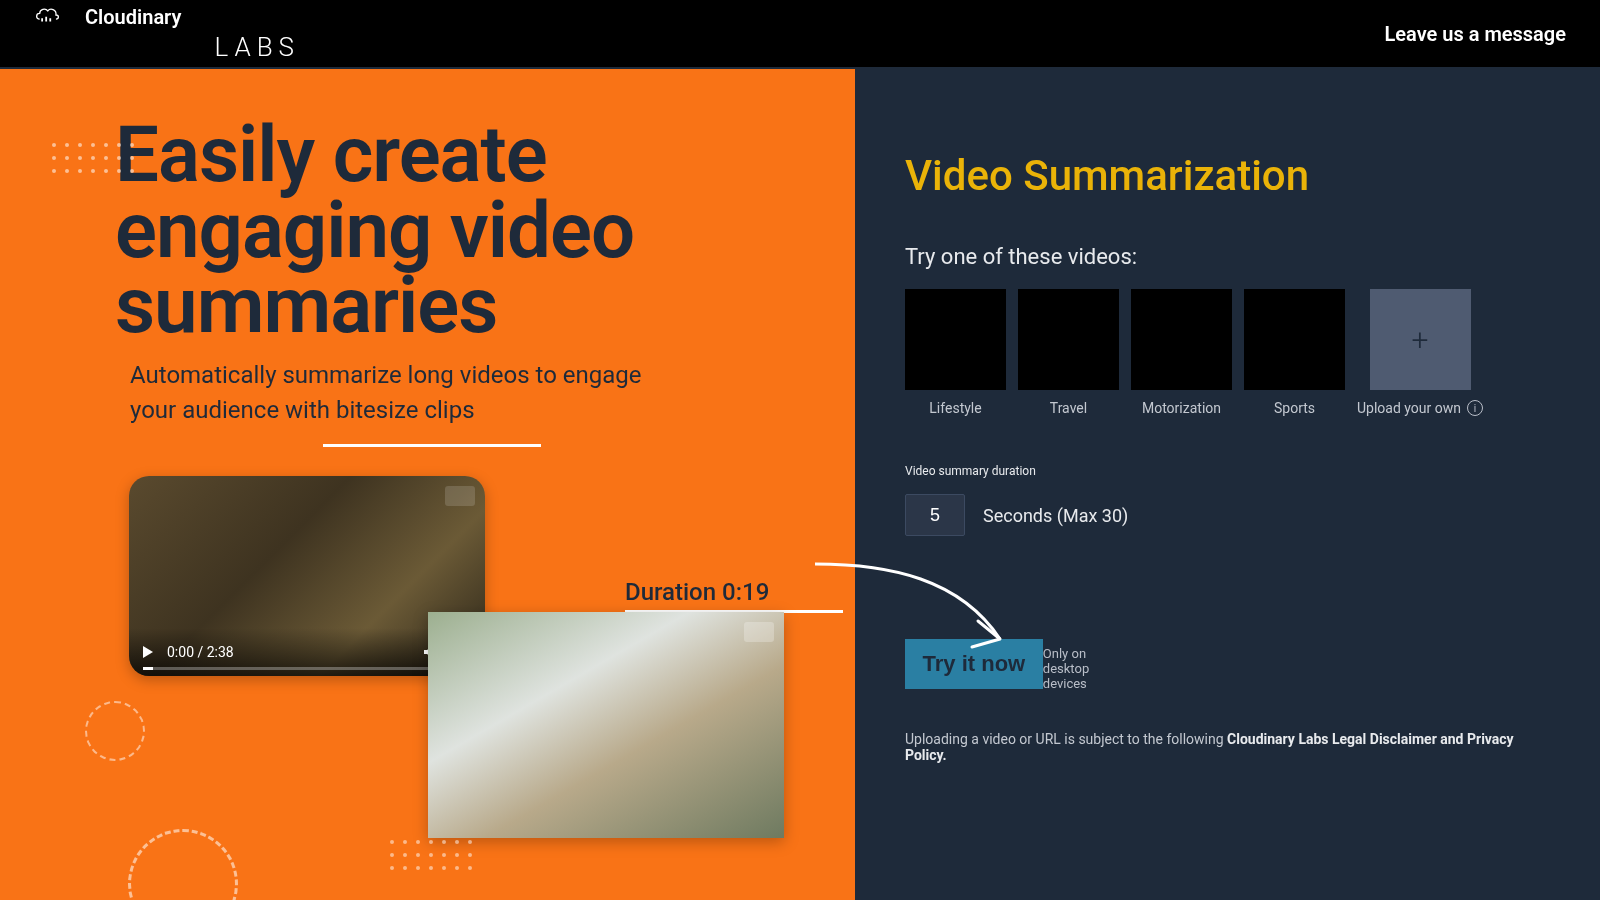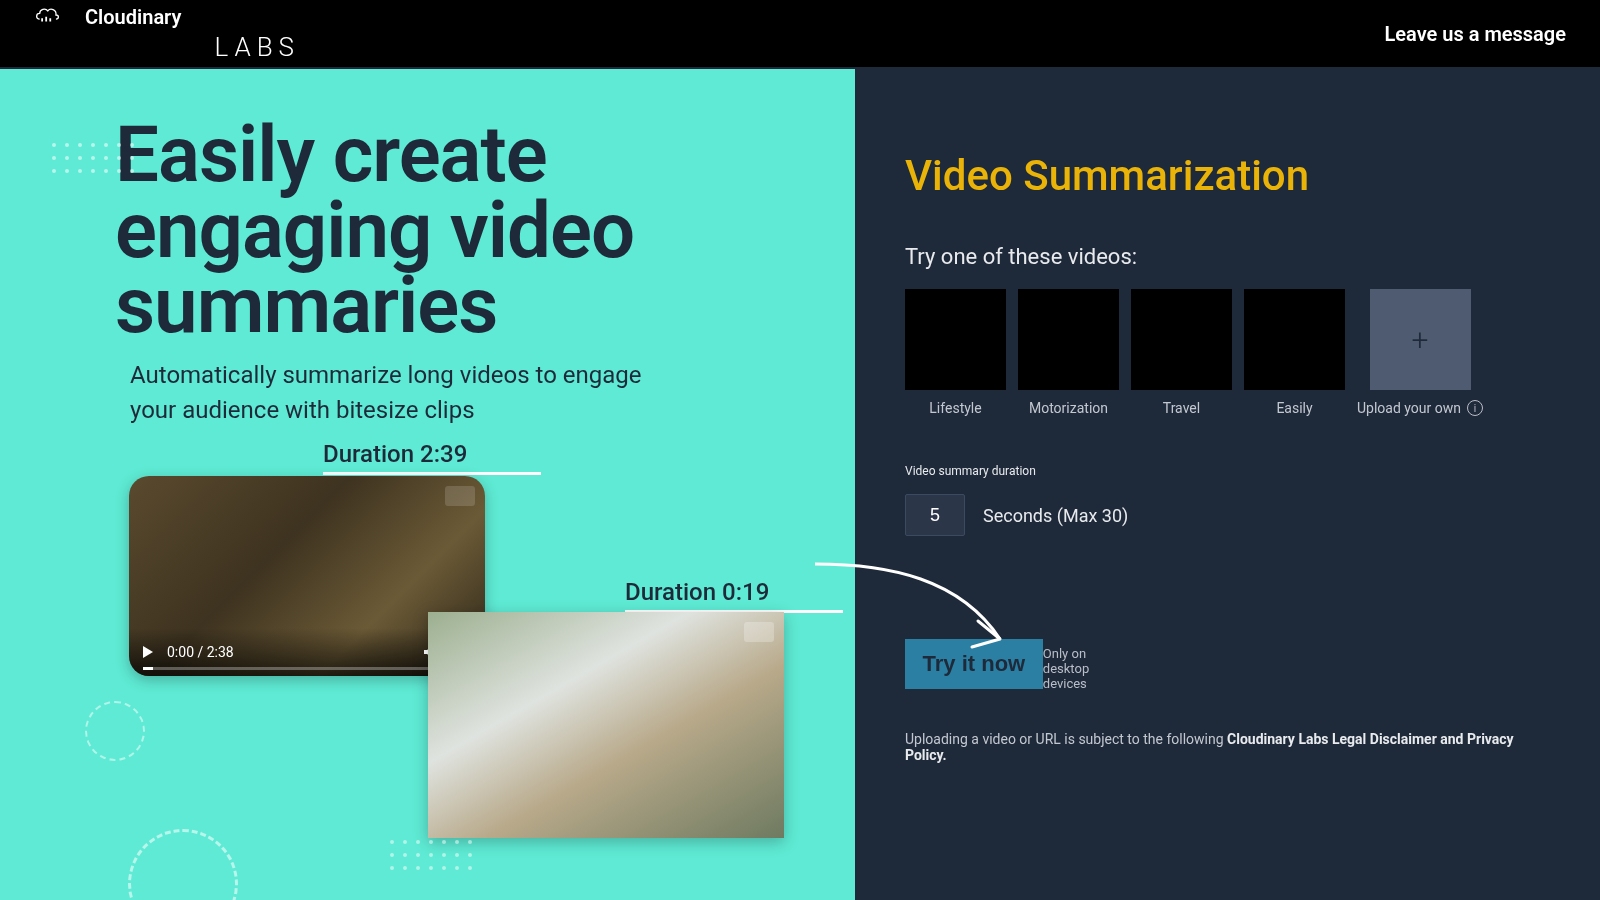--- a/index.html
+++ b/index.html
@@ -9,21 +9,21 @@
   .header { height: 67px; background: #000; display: flex; align-items: center; justify-content: space-between; padding: 0 34px; }
   .logo { display: flex; align-items: flex-start; gap: 25px; color: #fff; }
   .logo-icon svg { width: 26px; height: 20px; display: block; }
   .logo-cloudinary { font-size: 20px; font-weight: 600; color: #fff; }
   .logo-labs { font-size: 26px; letter-spacing: 6px; font-weight: 300; color: #fff; margin-left: 8px; margin-top: 27px; }
   .header-link { color: #fff; font-size: 20px; font-weight: 600; text-decoration: none; cursor: pointer; }
   .header-rule { height: 2px; background: #1e2a3a; width: 100%; }
   
   
   .main { display: flex; height: 831px; }
-  .left-panel { width: 855px; background: #5eead4; position: relative; padding: 48px 0 0 115px; overflow: hidden; }
+  .left-panel { width: 855px; background: #f97316; position: relative; padding: 48px 0 0 115px; overflow: hidden; }
   .right-panel { flex: 1; background: #1e2a3a; padding: 82px 64px 0 50px; color: #fff; position: relative; }
   
   
   .dots-deco { position: absolute; top: 74px; left: 52px; width: 86px; display: grid; grid-template-columns: repeat(7, 4px); grid-auto-rows: 4px; gap: 9px; }
   .dots-deco span { width: 4px; height: 4px; border-radius: 50%; background: rgba(255,255,255,0.55); }
   
   .hero-title { font-size: 78px; line-height: 0.97; font-weight: 600; color: #1e2a3a; letter-spacing: -1px; max-width: 640px; }
   .hero-sub { margin-top: 14px; font-size: 24px; line-height: 1.45; color: #1e2a3a; max-width: 540px; margin-left: 15px; }
   
   .video-stack { position: relative; margin-top: 12px; }
@@ -122,21 +122,20 @@
         <span></span>
         <span></span>
         <span></span>
         <span></span>
     </div>
     <h1 class="hero-title">Easily create engaging video summaries</h1>
     <p class="hero-sub">Automatically summarize long videos to engage your audience with bitesize clips</p>
 
     <div class="video-stack">
       <div class="dur1-wrap">
-        <div class="dur-label">Duration 2:39</div>
         <div class="dur-underline"></div>
       </div>
       <div class="video-box video1">
         <div class="controls">
           <span class="play-tri"></span>
           <span>0:00 / 2:38</span>
           <span class="right-icons">
             <span class="ico">
               <svg viewBox="0 0 16 16">
                   <path d="M3 6v4h3l4 3V3L6 6H3z" fill="#fff"></path>
@@ -192,29 +191,29 @@
     <h2 class="rp-title">Video Summarization</h2>
     <div class="rp-sub">Try one of these videos:</div>
 
     <div class="thumb-row">
       <div class="thumb-col">
         <div class="thumb"></div>
         <div class="thumb-label">Lifestyle</div>
       </div>
       <div class="thumb-col">
         <div class="thumb"></div>
+        <div class="thumb-label">Travel</div>
+      </div>
+      <div class="thumb-col">
+        <div class="thumb"></div>
         <div class="thumb-label">Motorization</div>
       </div>
       <div class="thumb-col">
         <div class="thumb"></div>
-        <div class="thumb-label">Travel</div>
-      </div>
-      <div class="thumb-col">
-        <div class="thumb"></div>
-        <div class="thumb-label">Easily</div>
+        <div class="thumb-label">Sports</div>
       </div>
       <div class="thumb-col">
         <div class="thumb thumb-upload">
           <span class="plus">+</span>
         </div>
         <div class="thumb-label">
           <span>Upload your own</span>
           <span class="info-icon">i</span>
         </div>
       </div>

